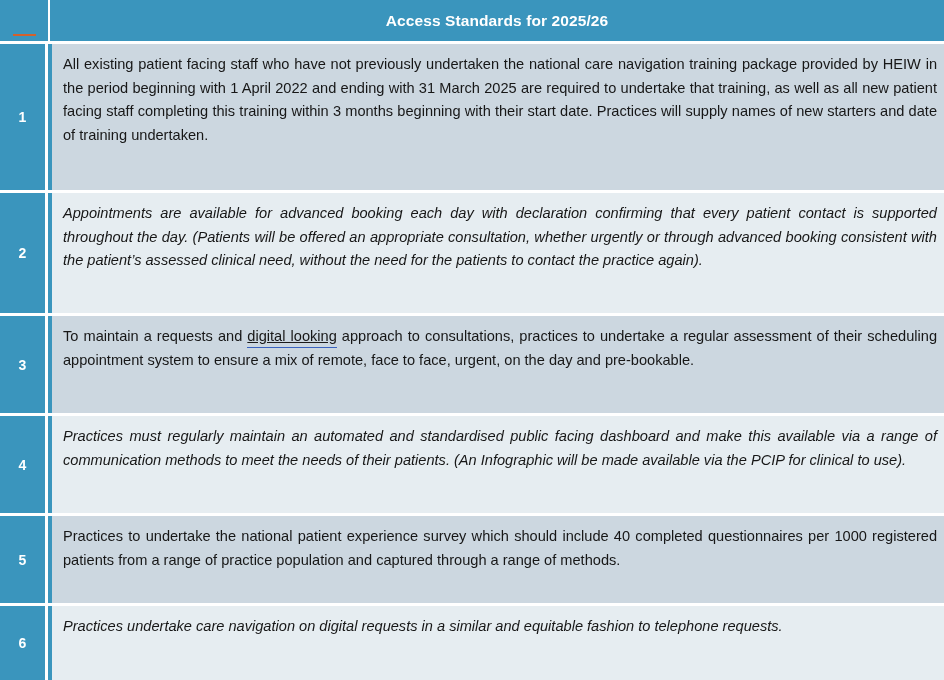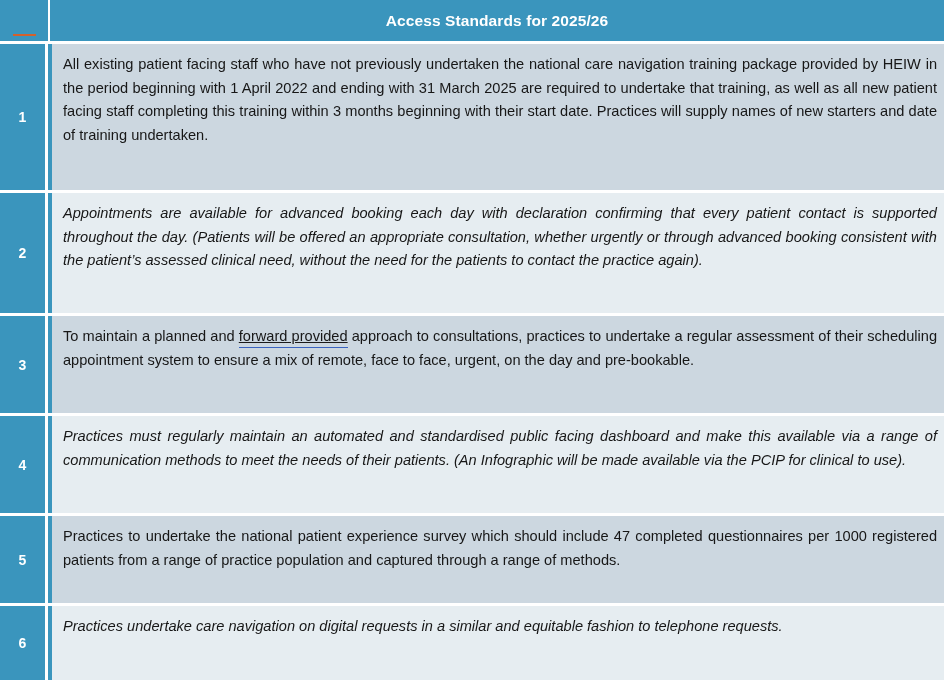--- a/index.html
+++ b/index.html
@@ -136,31 +136,31 @@
       <div class="row-text-cell tint-a">All existing patient facing staff who have not previously undertaken the national care navigation training package provided by HEIW in the period beginning with 1 April 2022 and ending with 31 March 2025 are required to undertake that training, as well as all new patient facing staff completing this training within 3 months beginning with their start date. Practices will supply names of new starters and date of training undertaken.</div>
     </div>
 
     <div class="table-row" style="flex:0 0 123px;">
       <div class="row-index-cell">2</div>
       <div class="row-text-cell tint-b">Appointments are available for advanced booking each day with declaration confirming that every patient contact is supported throughout the day. (Patients will be offered an appropriate consultation, whether urgently or through advanced booking consistent with the patient’s assessed clinical need, without the need for the patients to contact the practice again).</div>
     </div>
 
     <div class="table-row" style="flex:0 0 100px;">
       <div class="row-index-cell">3</div>
-      <div class="row-text-cell tint-a"><span>To maintain a planned and </span><span class="uline">forward provided</span><span> approach to consultations, practices to undertake a regular assessment of their scheduling appointment system to ensure a mix of remote, face to face, urgent, on the day and pre-bookable.</span></div>
+      <div class="row-text-cell tint-a"><span>To maintain a requests and </span><span class="uline">digital looking</span><span> approach to consultations, practices to undertake a regular assessment of their scheduling appointment system to ensure a mix of remote, face to face, urgent, on the day and pre-bookable.</span></div>
     </div>
 
     <div class="table-row" style="flex:0 0 100px;">
       <div class="row-index-cell">4</div>
       <div class="row-text-cell tint-b">Practices must regularly maintain an automated and standardised public facing dashboard and make this available via a range of communication methods to meet the needs of their patients. (An Infographic will be made available via the PCIP for clinical to use).</div>
     </div>
 
     <div class="table-row" style="flex:0 0 90px;">
       <div class="row-index-cell">5</div>
-      <div class="row-text-cell tint-a">Practices to undertake the national patient experience survey which should include 47 completed questionnaires per 1000 registered patients from a range of practice population and captured through a range of methods.</div>
+      <div class="row-text-cell tint-a">Practices to undertake the national patient experience survey which should include 40 completed questionnaires per 1000 registered patients from a range of practice population and captured through a range of methods.</div>
     </div>
 
     <div class="table-row" style="flex:1 1 auto;">
       <div class="row-index-cell">6</div>
       <div class="row-text-cell tint-b">Practices undertake care navigation on digital requests in a similar and equitable fashion to telephone requests.</div>
     </div>
 
   </div>
 </div>
 

